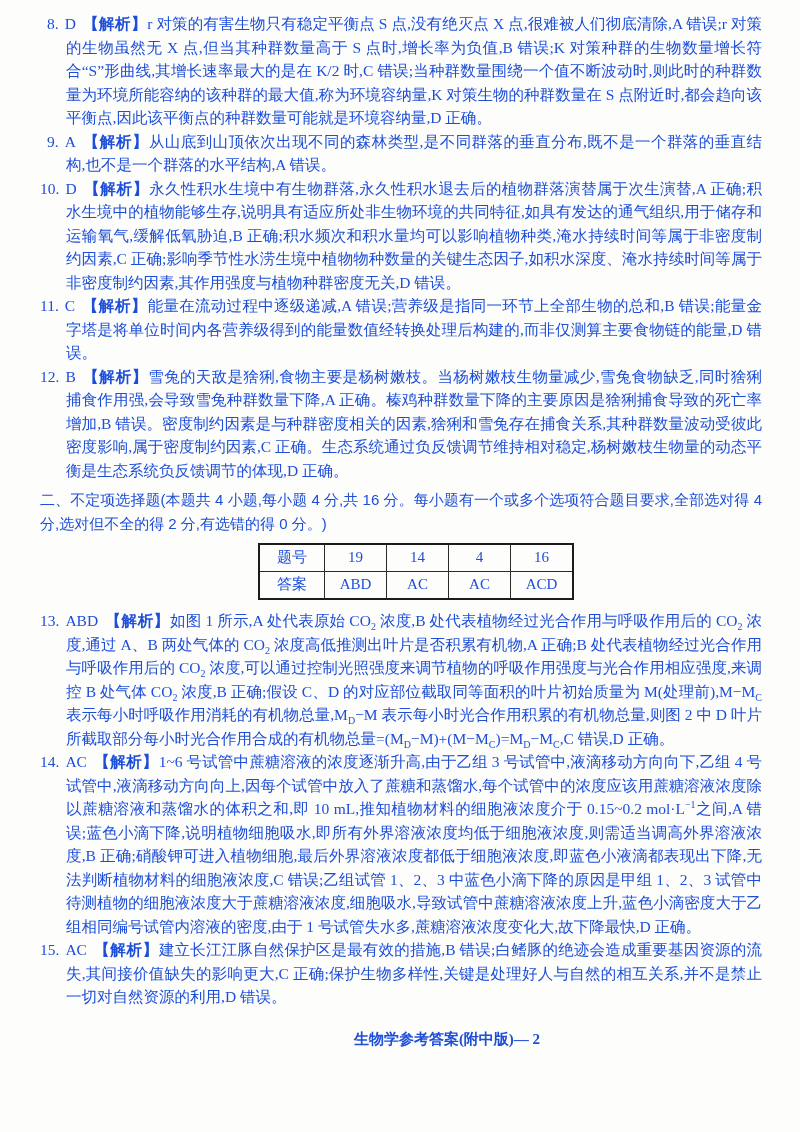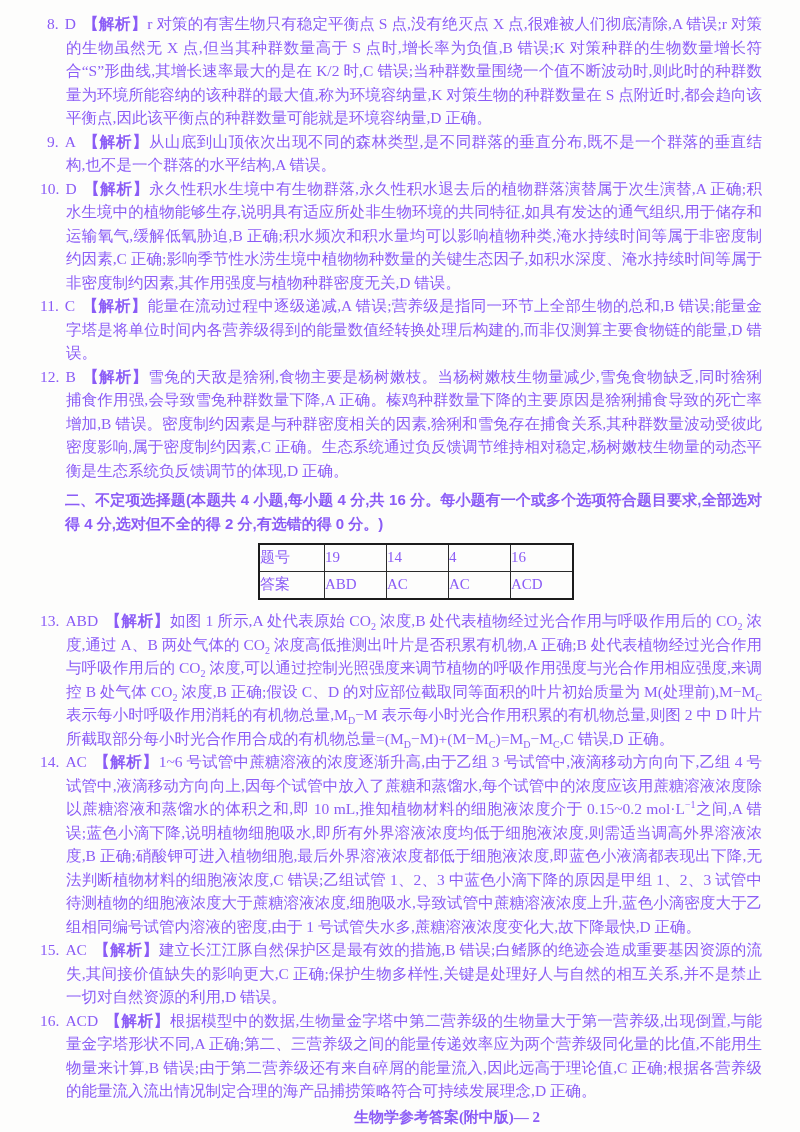--- a/index.html
+++ b/index.html
@@ -5,21 +5,21 @@
   html, body {
     margin: 0;
     padding: 0;
     background: #fdfdfc;
   }
   .page {
     position: relative;
     width: 800px;
     height: 1132px;
     background: #fdfdfc;
-    color: #8b5cf6;
+    color: #1d4ed8;
     box-sizing: border-box;
     padding: 12px 38px 0 40px;
     font-family: "Liberation Serif", "DejaVu Serif", serif;
     font-size: 15.5px;
     line-height: 23.5px;
     overflow: hidden;
   }
   .q {
     text-align: justify;
     padding-left: 26px;
@@ -32,43 +32,42 @@
     font-family: "Liberation Sans", "DejaVu Sans", sans-serif;
     font-weight: bold;
     letter-spacing: 0.5px;
   }
   sub { font-size: 10px; line-height: 0; }
   sup { font-size: 10px; line-height: 0; }
   .section-head {
     margin-top: 6px;
     text-align: justify;
     font-family: "Liberation Sans", "DejaVu Sans", sans-serif;
-    font-weight: bold;
+    font-weight: normal;
     font-size: 15px;
-    margin-left: 25px;
   }
   table.answers {
     border-collapse: collapse;
     margin: 8px 0 9px 218px;
     table-layout: fixed;
   }
   table.answers td, table.answers th {
     border: 1px solid #2a2a2a;
     width: 61px;
     height: 26px;
-    text-align: left;
+    text-align: center;
     vertical-align: middle;
     font-size: 15px;
     font-weight: normal;
     padding: 0;
   }
   table.answers th { width: 64px; }
   table.answers { border: 2px solid #1c1c1c; }
   .footer {
-    margin-top: 3px;
+    margin-top: 19px;
     text-align: center;
     padding-left: 92px;
     font-weight: bold;
     font-size: 15px;
   }
 </style>
 </head>
 <body>
 
 <div class="page">
@@ -119,19 +118,16 @@
   </div>
 
   <div class="q">
     <span class="q-num">14.</span><span class="q-ans">AC</span><span class="q-tag">【解析】</span><span class="q-text">1~6 号试管中蔗糖溶液的浓度逐渐升高,由于乙组 3 号试管中,液滴移动方向向下,乙组 4 号试管中,液滴移动方向向上,因每个试管中放入了蔗糖和蒸馏水,每个试管中的浓度应该用蔗糖溶液浓度除以蔗糖溶液和蒸馏水的体积之和,即 10 mL,推知植物材料的细胞液浓度介于 0.15~0.2 mol·L<sup>−1</sup>之间,A 错误;蓝色小滴下降,说明植物细胞吸水,即所有外界溶液浓度均低于细胞液浓度,则需适当调高外界溶液浓度,B 正确;硝酸钾可进入植物细胞,最后外界溶液浓度都低于细胞液浓度,即蓝色小液滴都表现出下降,无法判断植物材料的细胞液浓度,C 错误;乙组试管 1、2、3 中蓝色小滴下降的原因是甲组 1、2、3 试管中待测植物的细胞液浓度大于蔗糖溶液浓度,细胞吸水,导致试管中蔗糖溶液浓度上升,蓝色小滴密度大于乙组相同编号试管内溶液的密度,由于 1 号试管失水多,蔗糖溶液浓度变化大,故下降最快,D 正确。</span>
   </div>
 
   <div class="q">
     <span class="q-num">15.</span><span class="q-ans">AC</span><span class="q-tag">【解析】</span><span class="q-text">建立长江江豚自然保护区是最有效的措施,B 错误;白鳍豚的绝迹会造成重要基因资源的流失,其间接价值缺失的影响更大,C 正确;保护生物多样性,关键是处理好人与自然的相互关系,并不是禁止一切对自然资源的利用,D 错误。</span>
   </div>
 
-  <div class="q">
-    <span class="q-num">16.</span><span class="q-ans">ACD</span><span class="q-tag">【解析】</span><span class="q-text">根据模型中的数据,生物量金字塔中第二营养级的生物量大于第一营养级,出现倒置,与能量金字塔形状不同,A 正确;第二、三营养级之间的能量传递效率应为两个营养级同化量的比值,不能用生物量来计算,B 错误;由于第二营养级还有来自碎屑的能量流入,因此远高于理论值,C 正确;根据各营养级的能量流入流出情况制定合理的海产品捕捞策略符合可持续发展理念,D 正确。</span>
-  </div>
 
   <div class="footer">生物学参考答案(附中版)— 2</div>
 
 </div>
 
 </body></html>

